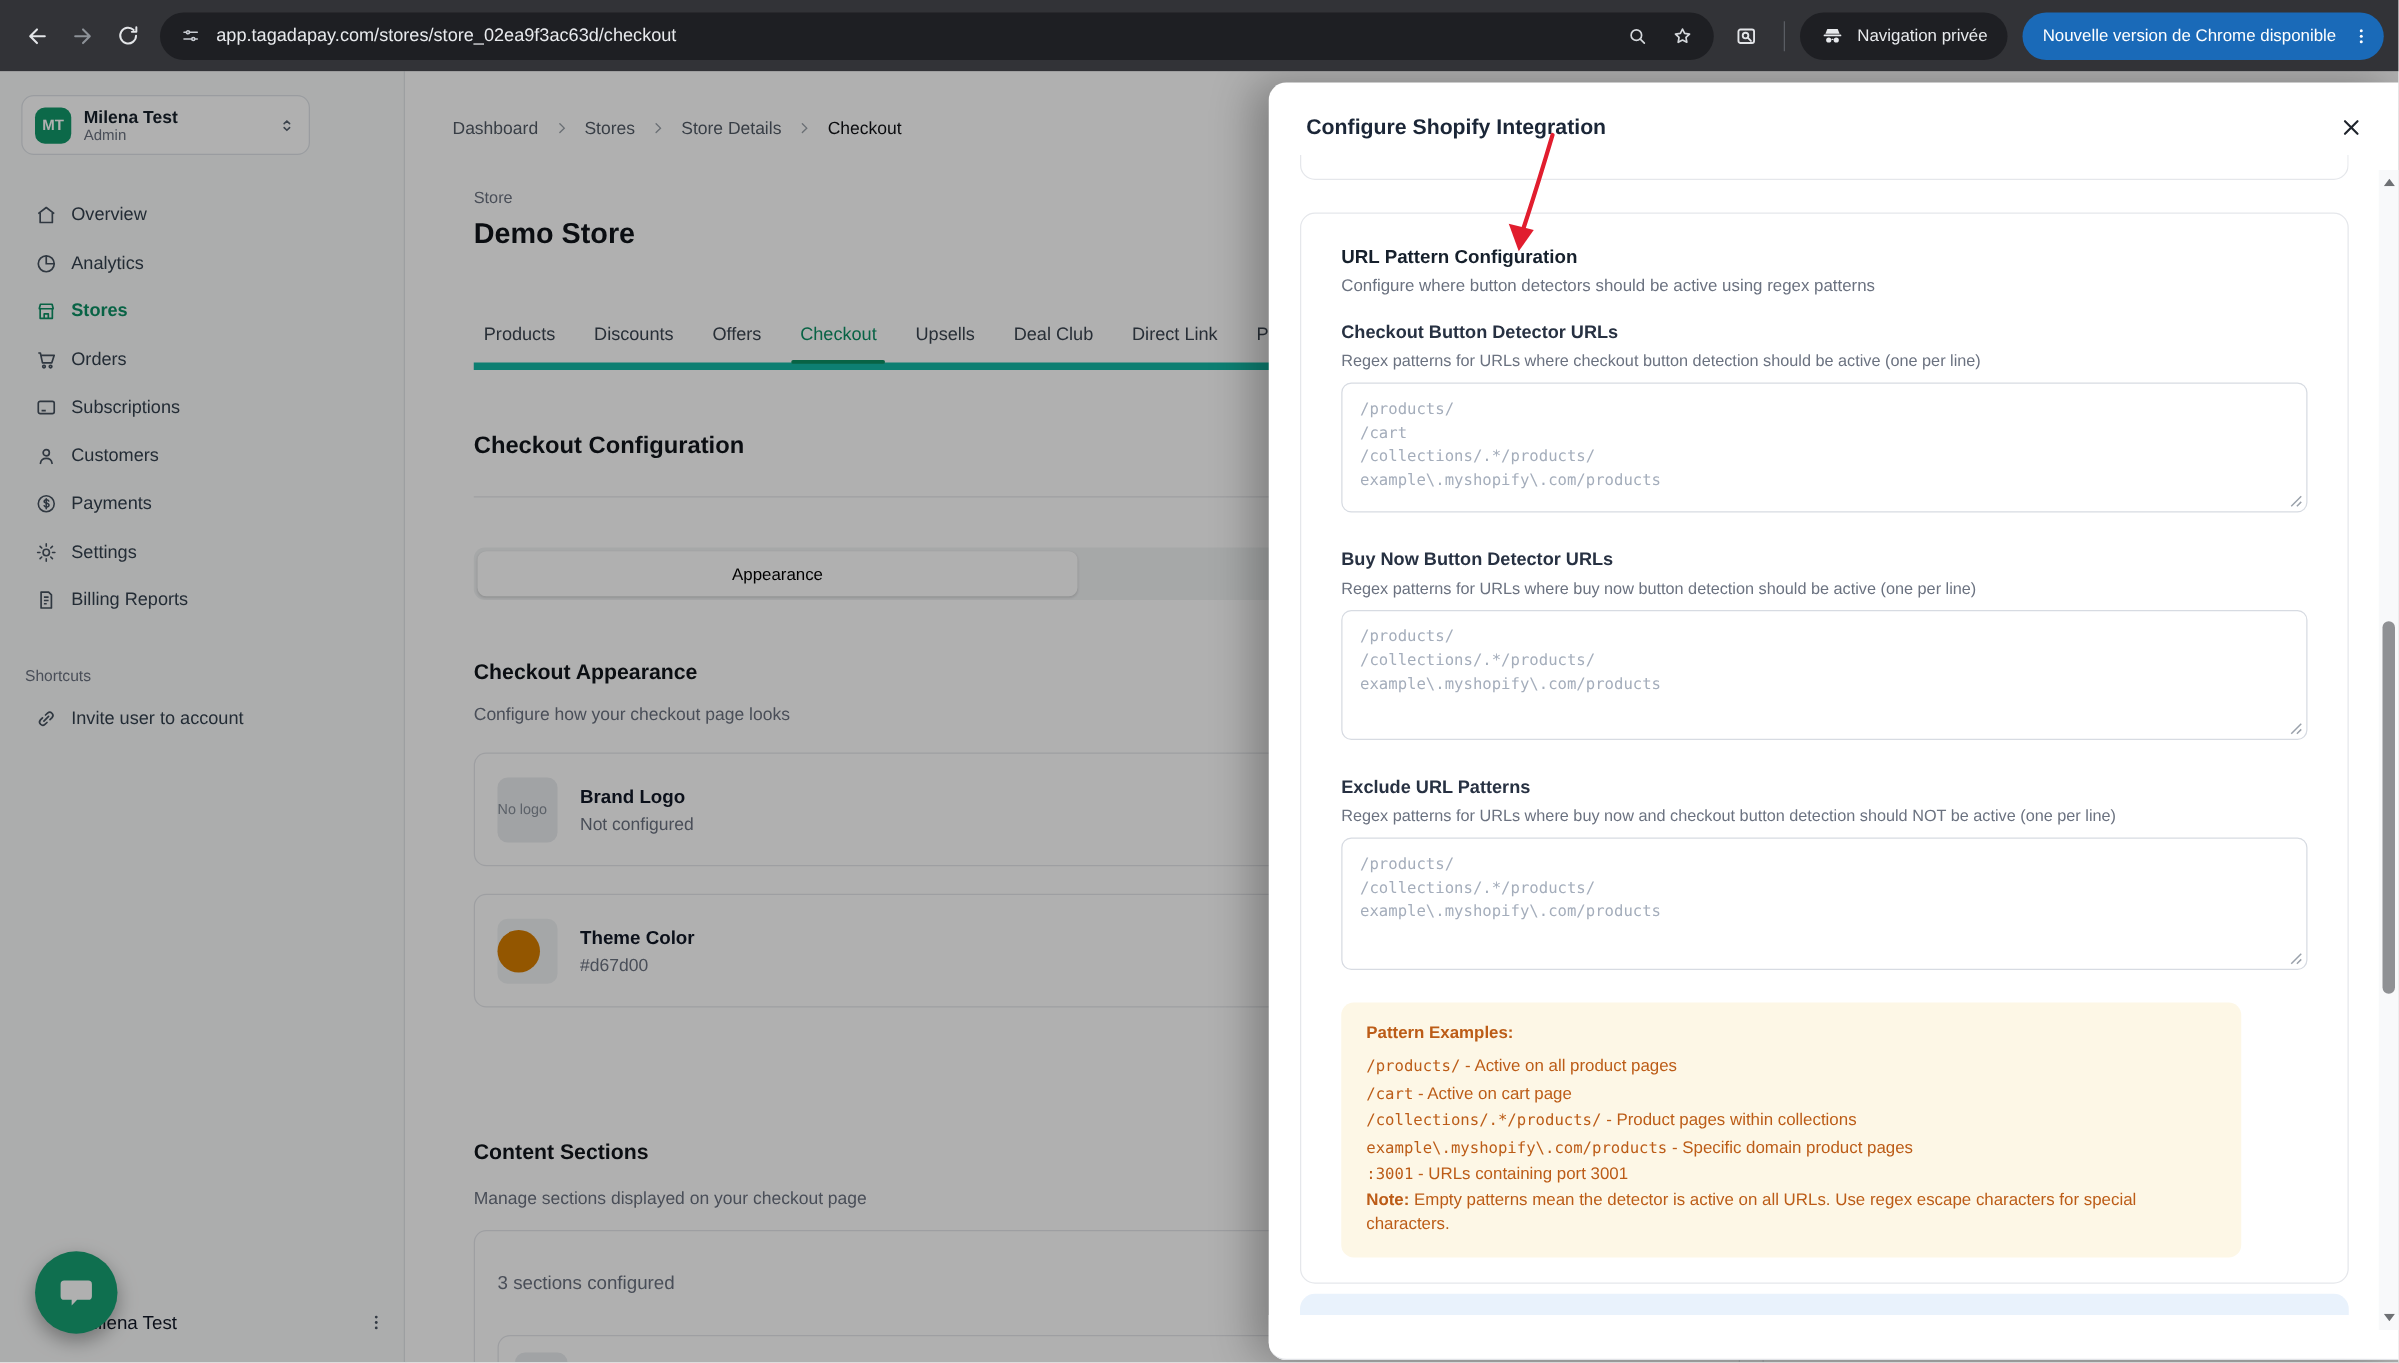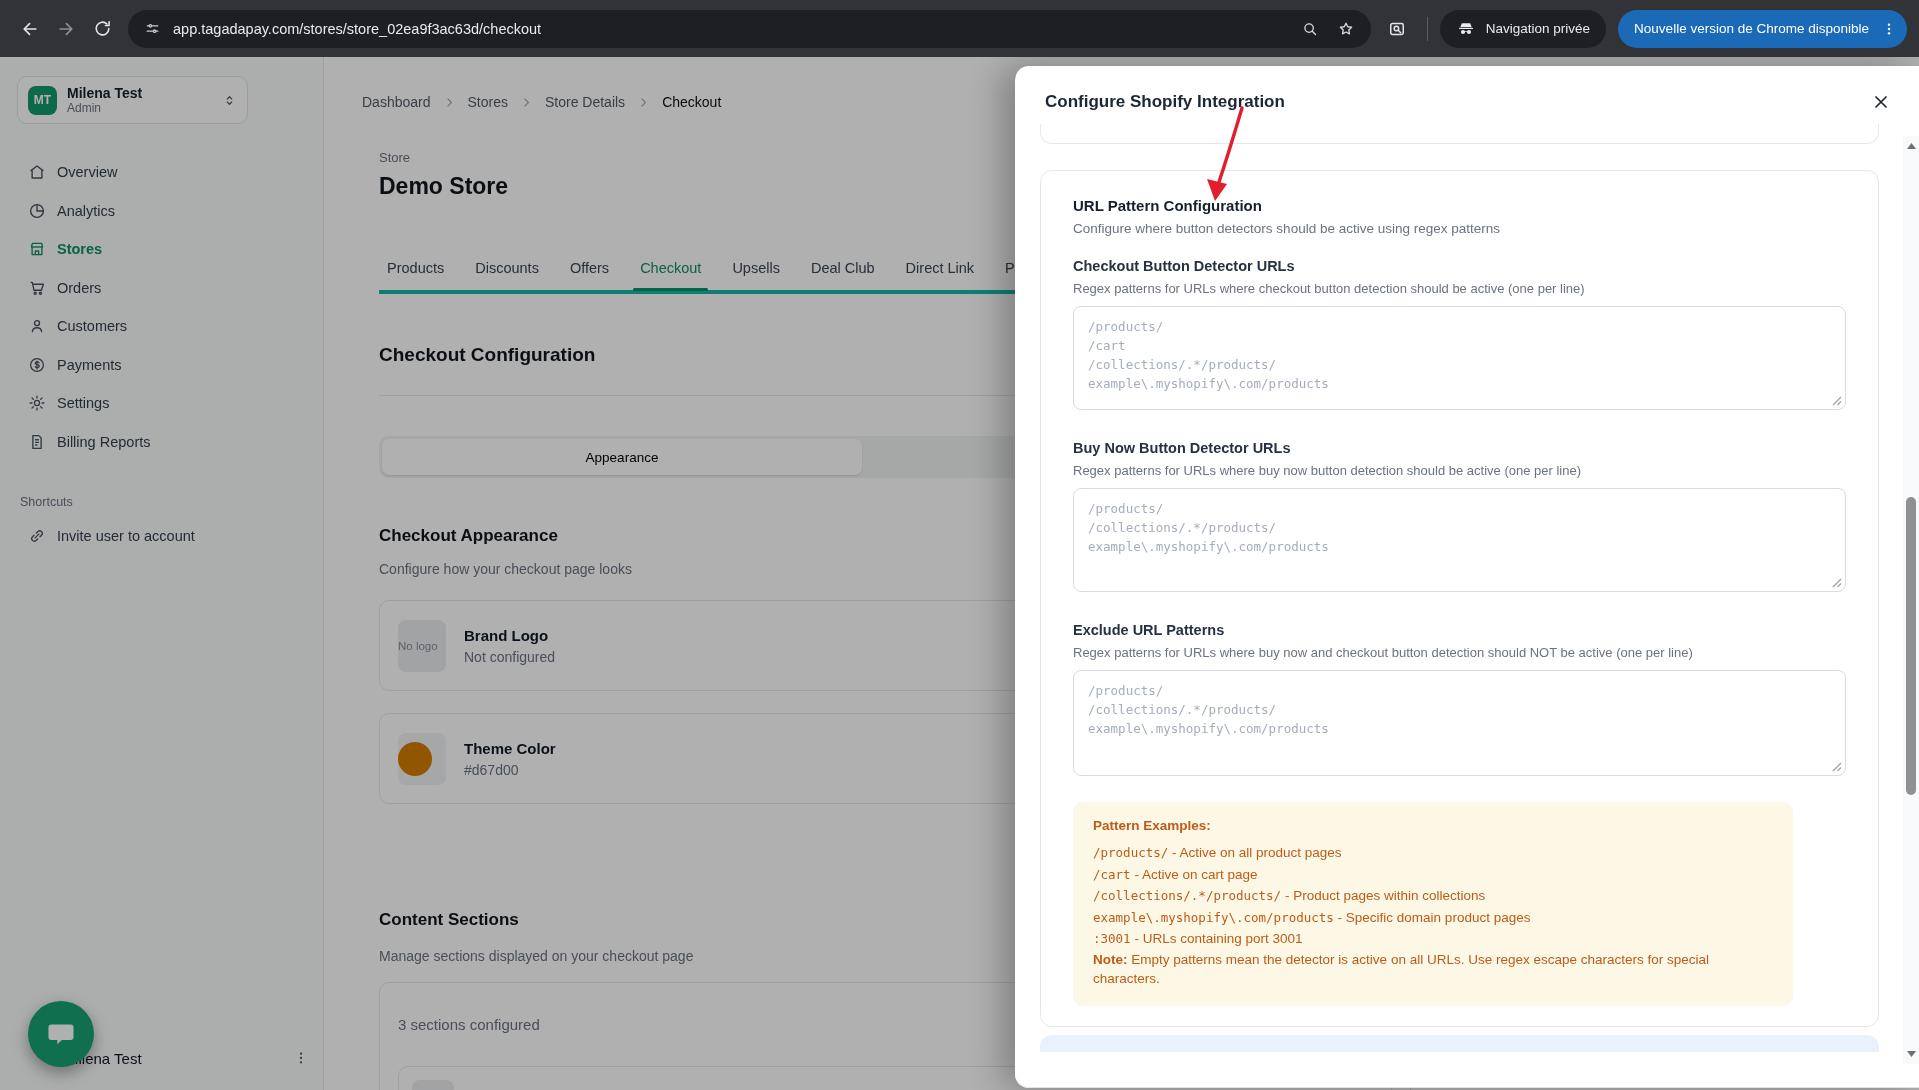--- a/index.html
+++ b/index.html
@@ -39,21 +39,21 @@
 .chat-bubble{position:absolute;left:28px;bottom:23px;width:66px;height:66px;border-radius:50%;background:#16a173;display:flex;align-items:center;justify-content:center;box-shadow:0 6px 16px rgba(0,0,0,.35);cursor:pointer}
 
 .main{position:absolute;left:325px;top:0;right:0;bottom:0;background:#fff}
 .breadcrumb{padding:37px 0 0 37px;display:flex;align-items:center;gap:12px;font-size:14px;color:#525b66}
 .breadcrumb .chev{color:#9aa1a9}
 .crumb{cursor:pointer}
 .crumb.current{color:#0f1115;font-weight:500}
 .page-head{padding:40px 0 0 54px}
 .store-eyebrow{font-size:13px;color:#6b7280}
 .store-title{font-size:23px;font-weight:700;color:#10151b;margin-top:8px}
-.tabs{margin-top:60px;margin-left:54px;width:1080px;display:flex;gap:27px;border-bottom:4px solid #14b8a6;padding-left:6px}
+.tabs{margin-top:60px;margin-left:54px;width:1080px;display:flex;gap:27px;border-bottom:6px solid #14b8a6;padding-left:6px}
 .tab{font-size:14.5px;color:#3a4450;padding:0 2px 14px;position:relative;cursor:pointer;white-space:nowrap}
 .tab.active{color:#0d9065;font-weight:500}
 .tab.active::after{content:"";position:absolute;left:-5px;right:-5px;bottom:-1px;height:3px;background:#0d9065;border-radius:2px}
 .body-content{padding:50px 0 0 54px;width:1086px}
 .cfg-title{font-size:19px;font-weight:700;color:#10151b}
 .cfg-divider{height:1px;background:#e6e8eb;margin-top:29px}
 .segmented{margin-top:40px;height:42px;background:#f1f3f4;border-radius:9px;padding:3px;display:flex;width:100%}
 .segment-pill{width:480px;background:#fff;border-radius:7px;display:flex;align-items:center;justify-content:center;font-size:13.5px;font-weight:500;color:#000000;box-shadow:0 1px 2px rgba(0,0,0,.12);cursor:pointer}
 .sec-title{font-size:17px;font-weight:700;color:#10151b;margin-top:48px}
 .sec-sub{font-size:14px;color:#6b7280;margin-top:15px}
@@ -228,20 +228,29 @@
               <svg width="18" height="18" viewBox="0 0 24 24" fill="none" stroke="currentColor" stroke-width="1.8" stroke-linejoin="round">
                 <path d="M3.5 4.5h2.2l2.3 10.5h9.9l2.6-8H7"></path>
                 <circle cx="9.6" cy="19" r="1.4"></circle>
                 <circle cx="16.6" cy="19" r="1.4"></circle>
               </svg>
             </span>
           <span>Orders</span>
         </div>
         <div class="nav-item">
           <span class="ic">
+              <svg width="18" height="18" viewBox="0 0 24 24" fill="none" stroke="currentColor" stroke-width="1.8">
+                <rect x="3.5" y="5.5" width="17" height="13" rx="2"></rect>
+                <path d="M7 15.3h4.5"></path>
+              </svg>
+            </span>
+          <span>Subscriptions</span>
+        </div>
+        <div class="nav-item">
+          <span class="ic">
               <svg width="18" height="18" viewBox="0 0 24 24" fill="none" stroke="currentColor" stroke-width="1.8" stroke-linecap="round">
                 <circle cx="12" cy="8.2" r="3.3"></circle>
                 <path d="M5.8 19.5c.5-3.4 3-5.2 6.2-5.2s5.7 1.8 6.2 5.2"></path>
               </svg>
             </span>
           <span>Customers</span>
         </div>
         <div class="nav-item">
           <span class="ic">
               <svg width="18" height="18" viewBox="0 0 24 24" fill="none" stroke="currentColor" stroke-width="1.7" stroke-linecap="round">

